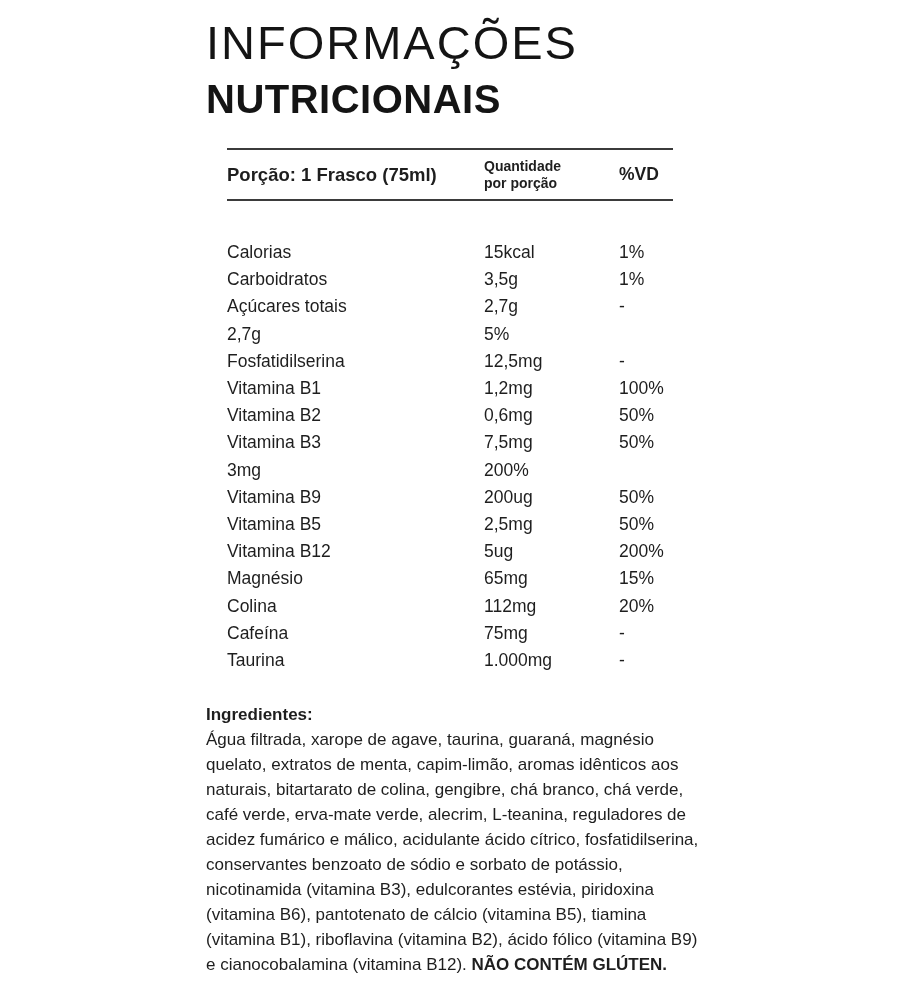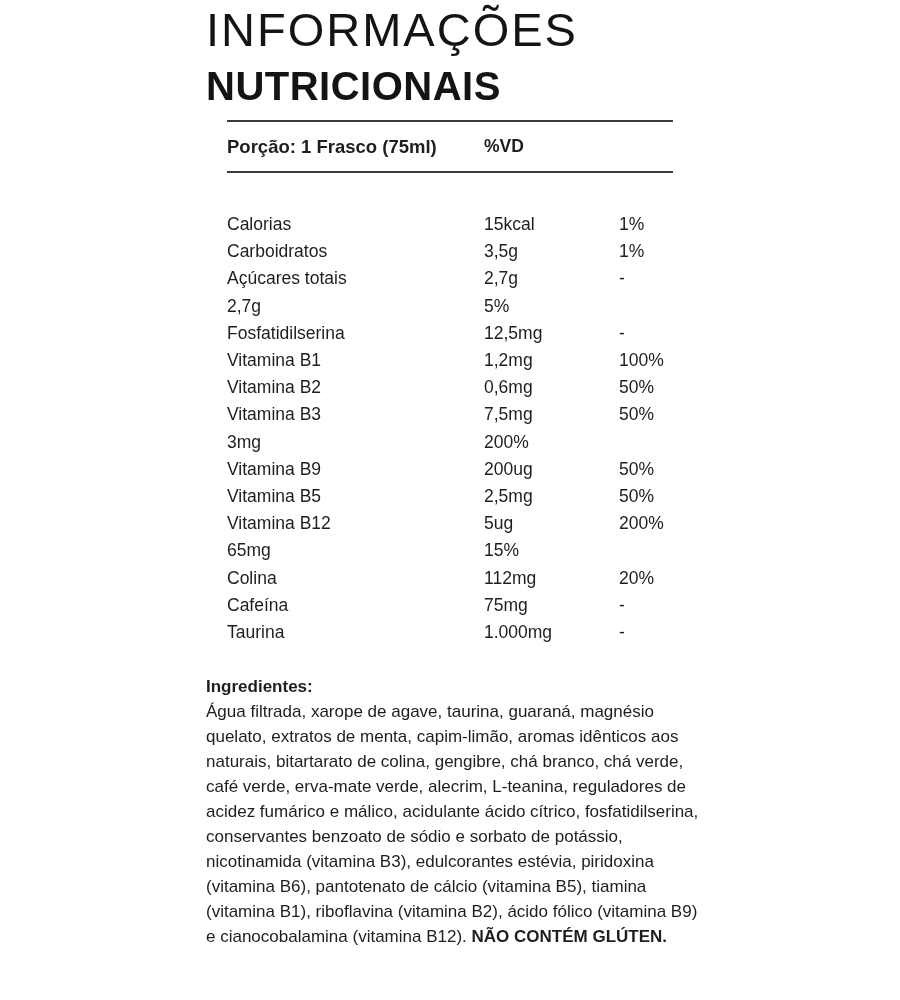--- a/index.html
+++ b/index.html
@@ -15,21 +15,21 @@
     width: 900px;
     height: 1000px;
     background: var(--background);
     overflow: hidden;
     font-family: "Liberation Sans", "DejaVu Sans", sans-serif;
     color: var(--text);
   }
   .content {
     position: absolute;
     left: 206px;
-    top: 2px;
+    top: 15px;
     width: 497px;
   }
   
   .title-line1 {
     font-size: 47px;
     font-weight: 400;
     letter-spacing: 2px;
     line-height: 56px;
     color: var(--title);
     white-space: nowrap;
@@ -38,21 +38,21 @@
     font-size: 40px;
     font-weight: 700;
     letter-spacing: 0.5px;
     line-height: 56px;
     color: var(--title);
     white-space: nowrap;
   }
   
   .nutrition-table {
     margin-left: 21px;
-    margin-top: 6px;
+    margin-top: 21px;
     width: 446px;
   }
   .table-header {
     display: grid;
     grid-template-columns: 257px 135px 1fr;
     align-items: center;
     height: 53px;
     border-top: 2px solid var(--rule);
     border-bottom: 2px solid var(--rule);
   }
@@ -96,20 +96,24 @@
   <div class="content">
 
     <div class="title">
       <div class="title-line1">INFORMAÇÕES</div>
       <div class="title-line2">NUTRICIONAIS</div>
     </div>
 
     <div class="nutrition-table">
       <div class="table-header">
         <span class="portion-label">Porção: 1 Frasco (75ml)</span>
+        <span class="qty-header">
+          <span>Quantidade</span><br>
+          <span>por porção</span>
+        </span>
         <span class="vd-header">%VD</span>
       </div>
 
       <div class="table-body">
   <div class="row">
     <span class="cell">Calorias</span>
     <span class="cell">15kcal</span>
     <span class="cell">1%</span>
   </div>
 
@@ -171,20 +175,21 @@
     <span class="cell">50%</span>
   </div>
 
   <div class="row">
     <span class="cell">Vitamina B12</span>
     <span class="cell">5ug</span>
     <span class="cell">200%</span>
   </div>
 
   <div class="row">
+    <span class="cell">Magnésio</span>
     <span class="cell">65mg</span>
     <span class="cell">15%</span>
   </div>
 
   <div class="row">
     <span class="cell">Colina</span>
     <span class="cell">112mg</span>
     <span class="cell">20%</span>
   </div>
 

